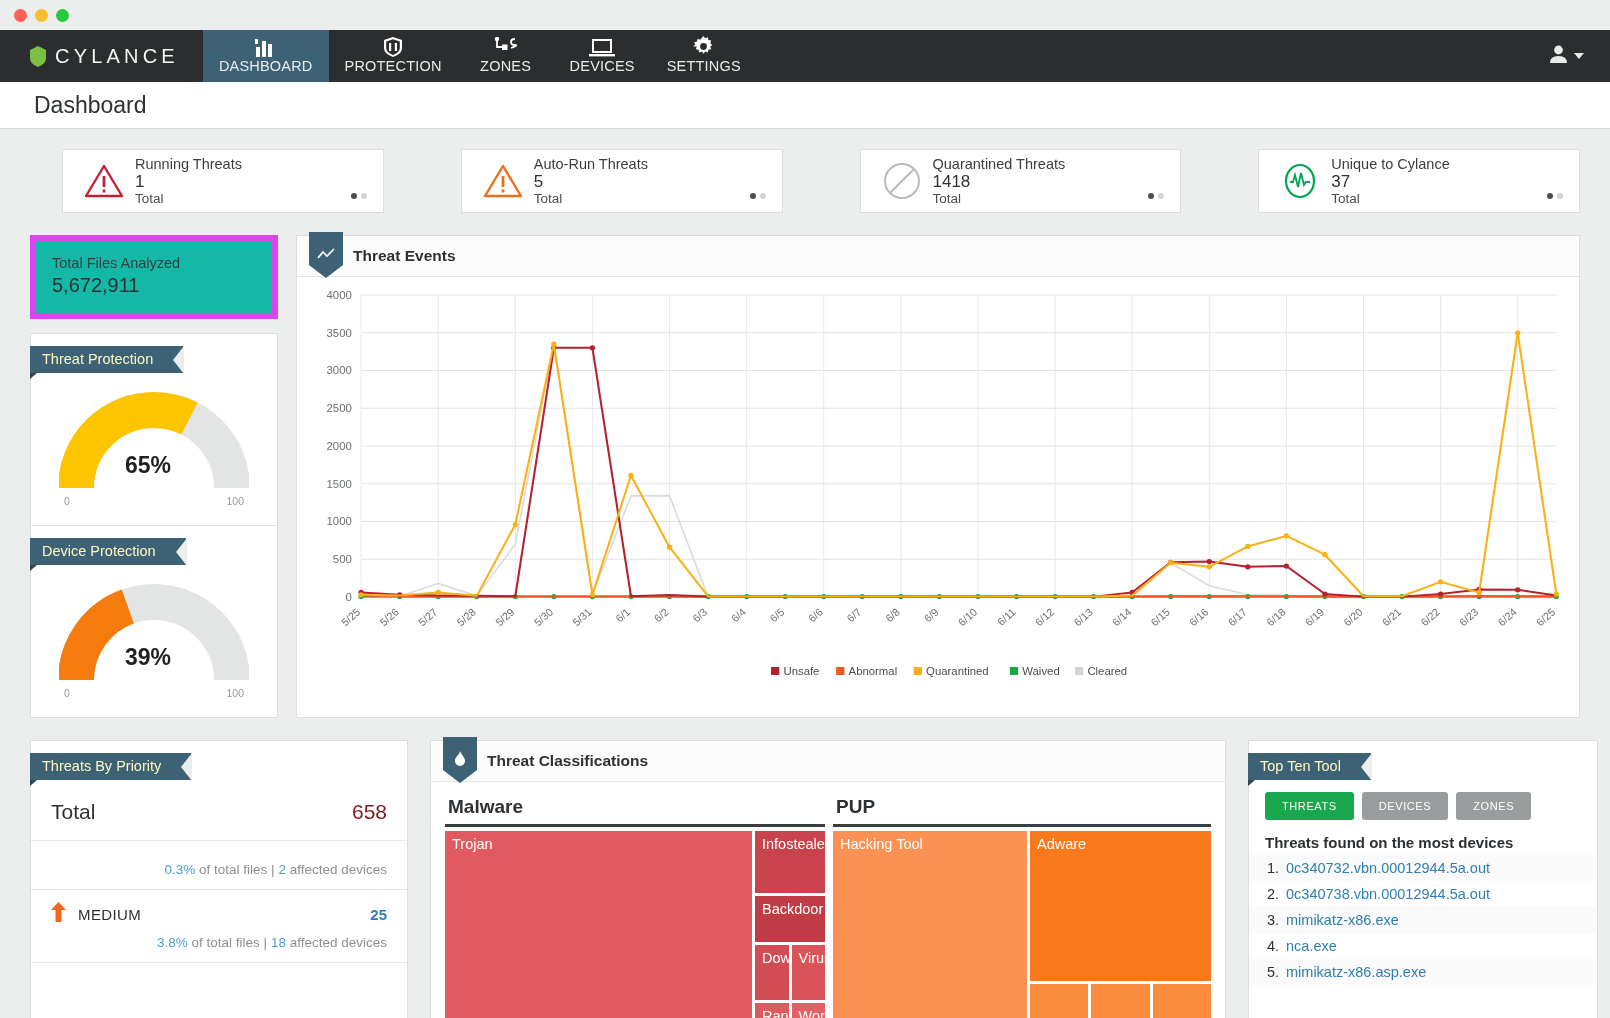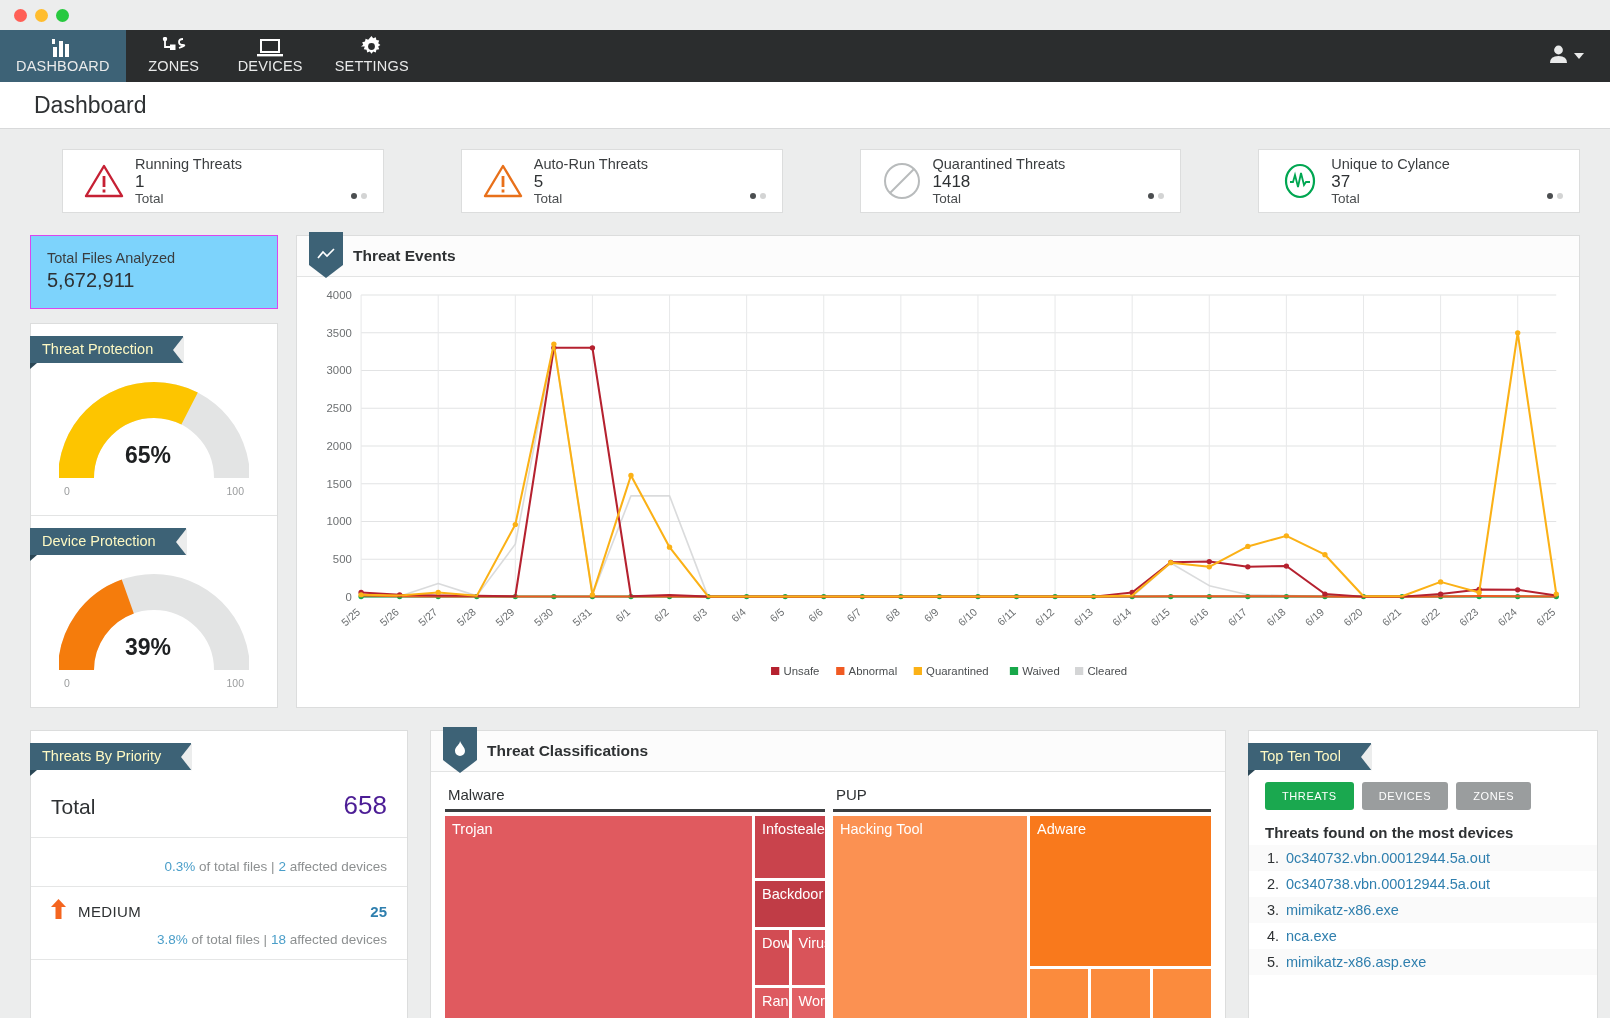--- a/index.html
+++ b/index.html
@@ -66,21 +66,21 @@
   .svalue { font-size:17px; color:#2e3133; }
   .stotal { font-size:13.5px; color:#4a4d4f; }
   .sdots { position:absolute; right:16px; bottom:13px; display:flex; gap:4px; align-items:center; }
   .sdots i { width:6px; height:6px; border-radius:50%; background:#d3d4d4; display:block; }
   .sdots i.on { background:#4b4e50; }
 
   
   .midrow { display:flex; gap:18px; margin-top:22px; }
   .leftcol { width:248px; flex:0 0 248px; }
   .tfa {
-    background:#7dd3fc; border:1px solid #d946ef; padding:14px 16px 16px;
+    background:#14b8a6; border:6px solid #d946ef; padding:14px 16px 16px;
   }
   .tfa .t { font-size:14.5px; color:#3a3d3f; }
   .tfa .v { font-size:20px; color:#2e3133; margin-top:3px; font-weight:400; }
   .gaugebox { background:#fff; border:1px solid #dcdddd; margin-top:14px; }
   .gaugecell { padding:0 0 18px; border-bottom:1px solid #e3e4e4; position:relative; }
   .gaugecell:last-child { border-bottom:none; }
 
   .ribbon {
     display:inline-block; position:relative; background:#3d6276; color:#fef9c3;
     font-size:14.5px; padding:5px 30px 6px 12px; margin-left:-1px; margin-top:12px;
@@ -128,34 +128,34 @@
   .chartarea { position:relative; height:412px; }
 
   
   .botrow { display:flex; gap:22px; margin-top:22px; }
   .tbp { width:378px; flex:0 0 378px; background:#fff; border:1px solid #dcdddd; }
   .tbp-total {
     display:flex; align-items:baseline; justify-content:space-between;
     padding:14px 20px 16px; border-bottom:1px solid #e5e6e6; margin-top:6px;
   }
   .tbp-total .lab { font-size:21px; color:#2e3133; }
-  .tbp-total .num { font-size:26px; color:#4c1d95; }
+  .tbp-total .num { font-size:21px; color:#7f1d1d; }
   .prow { padding:12px 20px 12px; border-bottom:1px solid #e5e6e6; }
   .prow-top { display:flex; align-items:center; justify-content:space-between; }
   .prow-left { display:flex; align-items:center; gap:12px; }
   .prow-left .lbl { font-size:15px; color:#2e3133; letter-spacing:.4px; }
   .prow-top .num { font-size:15px; color:#2f7fae; font-weight:bold; }
   .prow-sub { text-align:right; font-size:13.5px; color:#8d9091; margin-top:9px; }
   .prow-sub b { color:#4a9ec9; font-weight:400; }
 
   .tcpanel { flex:1; }
   .tc-body { padding:14px 14px 0; }
   .tc-groups { display:flex; gap:8px; }
   .tc-group { display:flex; flex-direction:column; }
-  .tc-group .gname { font-size:15px; color:#2e3133; padding:0 0 6px 3px; }
+  .tc-group .gname { font-size:19px; color:#2e3133; padding:0 0 6px 3px;font-weight:bold; }
   .tc-rule { height:3px; background:#3b3e40; }
   .treemap { display:flex; gap:3px; margin-top:4px; height:210px; }
   .tile { position:relative; color:#fff; font-size:14.5px; overflow:hidden; }
   .tile span { position:absolute; left:7px; top:5px; white-space:nowrap; }
   .tcol { display:flex; flex-direction:column; gap:3px; }
   .trow { display:flex; gap:3px; }
 
   .ttl { width:350px; flex:0 0 350px; background:#fff; border:1px solid #dcdddd; }
   .ttl-tabs { display:flex; gap:8px; padding:12px 0 0 16px; }
   .ttab {
@@ -175,34 +175,53 @@
 
 <div class="window">
 
   <div class="titlebar">
     <span class="dot red"></span>
     <span class="dot yellow"></span>
     <span class="dot green"></span>
   </div>
 
   <div class="navbar">
+    <div class="brand">
+      <span class="brand-mark">
+        <svg width="16" height="21" viewBox="0 0 16 21">
+            <path d="M8 0 L16 4 L16 12 Q16 18 8 21 Q0 18 0 12 L0 4 Z" fill="#7ac143"></path>
+          </svg>
+      </span>
+      <span class="brand-text">CYLANCE</span>
+    </div>
     <div class="navitems">
 
       <div class="navitem active">
         <span class="ico">
           <svg width="22" height="18" viewBox="0 0 22 18" fill="#fff">
             <rect x="1" y="8" width="4" height="10"></rect>
               <rect x="7" y="2" width="4" height="16"></rect>
             <rect x="13" y="5" width="4" height="13"></rect>
               <rect x="0" y="0" width="3" height="5"></rect>
           </svg>
         </span>
         <span class="lbl">DASHBOARD</span>
       </div>
 
+      <div class="navitem">
+        <span class="ico">
+          <svg width="18" height="20" viewBox="0 0 18 20" fill="#fff">
+            <path d="M9 0 L18 3 V11 Q18 17 9 20 Q0 17 0 11 V3 Z"></path>
+            <path d="M9 2.3 L15.8 4.6 V11 Q15.8 15.6 9 17.9 Q2.2 15.6 2.2 11 V4.6 Z" fill="#2b2d2e"></path>
+            <rect x="5" y="6" width="2.2" height="8" fill="#fff"></rect>
+              <rect x="10.8" y="6" width="2.2" height="8" fill="#fff"></rect>
+          </svg>
+        </span>
+        <span class="lbl">PROTECTION</span>
+      </div>
 
       <div class="navitem">
         <span class="ico">
           <svg width="26" height="20" viewBox="0 0 26 20" fill="none" stroke="#fff" stroke-width="1.8">
             <path d="M4 2 V10 H13"></path>
               <circle cx="4" cy="2" r="2.2" fill="#fff" stroke="none"></circle>
             <rect x="9" y="7.5" width="5.5" height="5.5" fill="#fff" stroke="none"></rect>
             <path d="M22 2 q-4 0 -4 3 t4 3 t-4 3"></path>
           </svg>
         </span>

